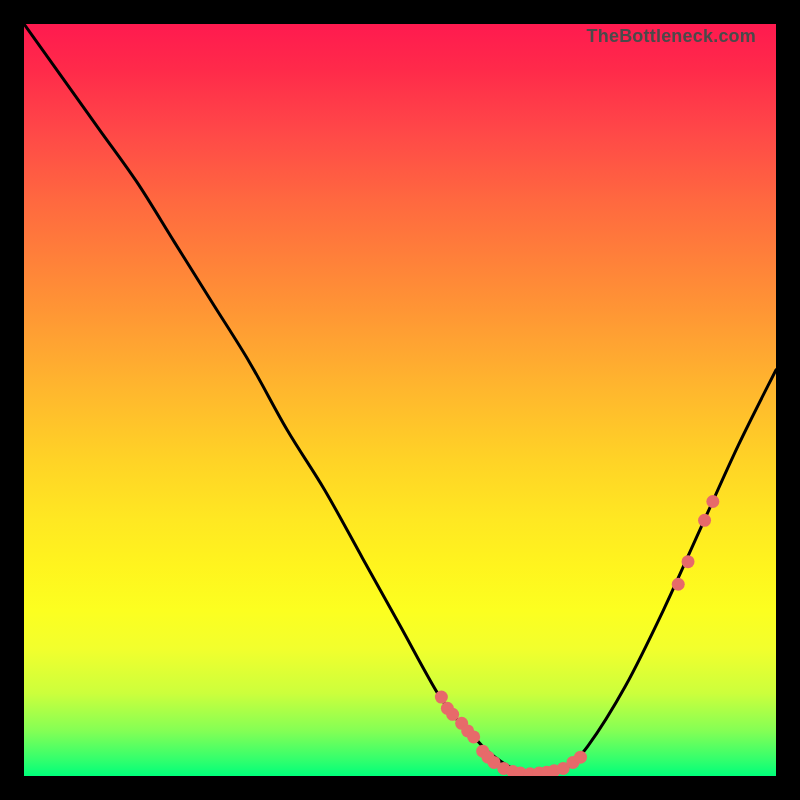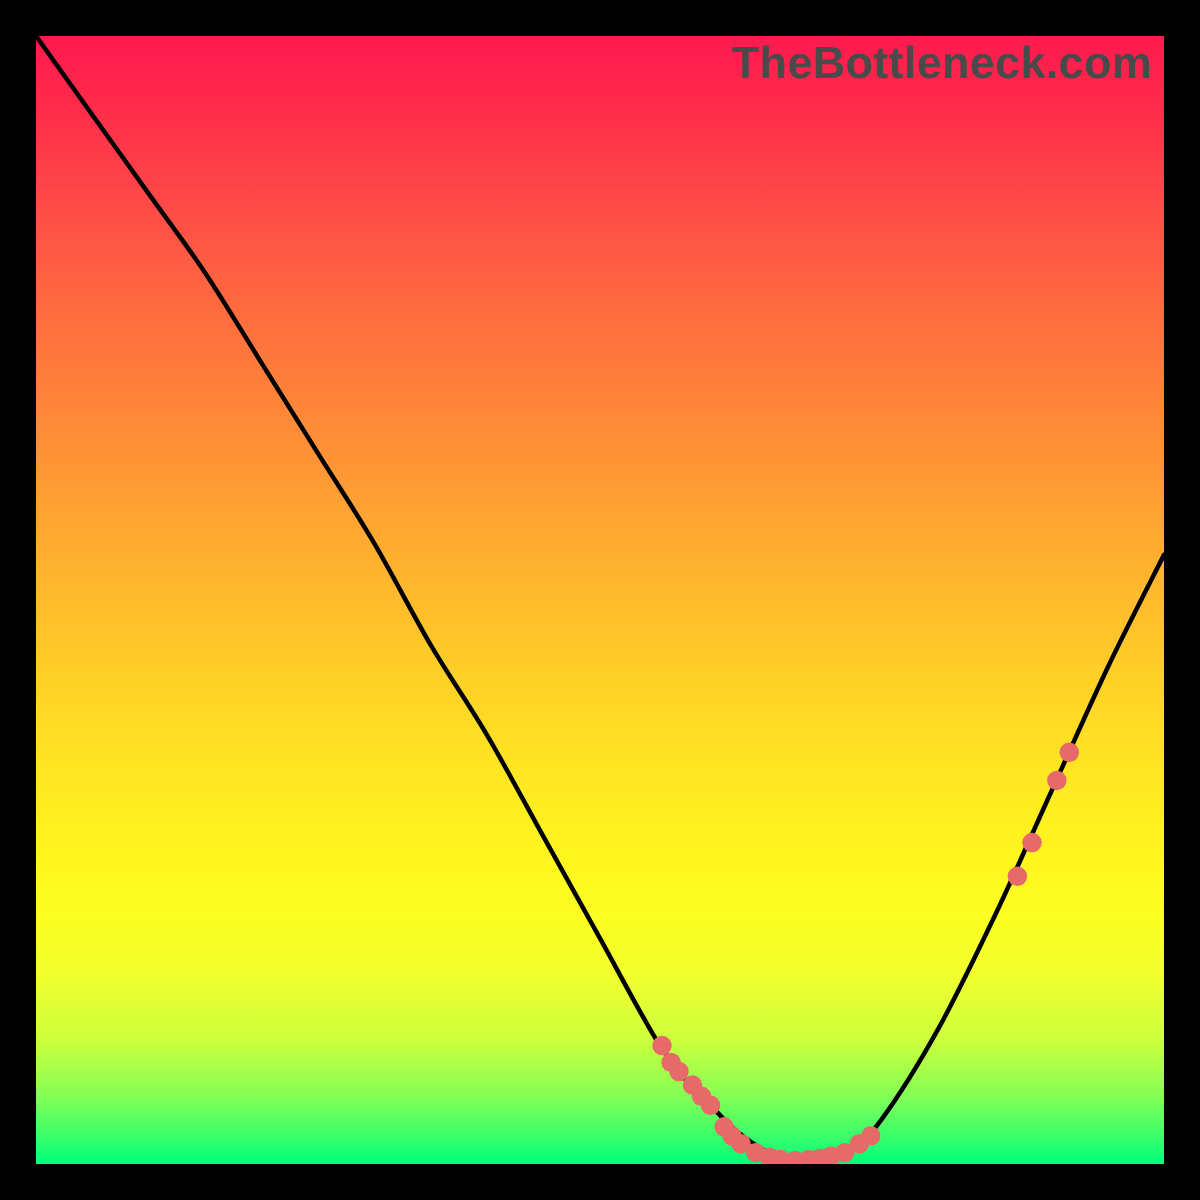--- a/index.html
+++ b/index.html
@@ -31,22 +31,22 @@
       #f2ff2d 83%,
       #ccff3c 89%,
       #84ff55 94%,
       #2fff6e 98%,
       #00ff7a 100%
     );
   }
   .watermark {
     position: absolute;
     top: 2px;
-    right: 8px;
-    font-size: 30px;
+    right: 20px;
+    font-size: 18px;
     font-weight: 600;
     color: #4a4a4a;
     letter-spacing: 0.2px;
     text-align: right;
   }
   svg {
     position: absolute;
     inset: 0;
   }
 </style>

